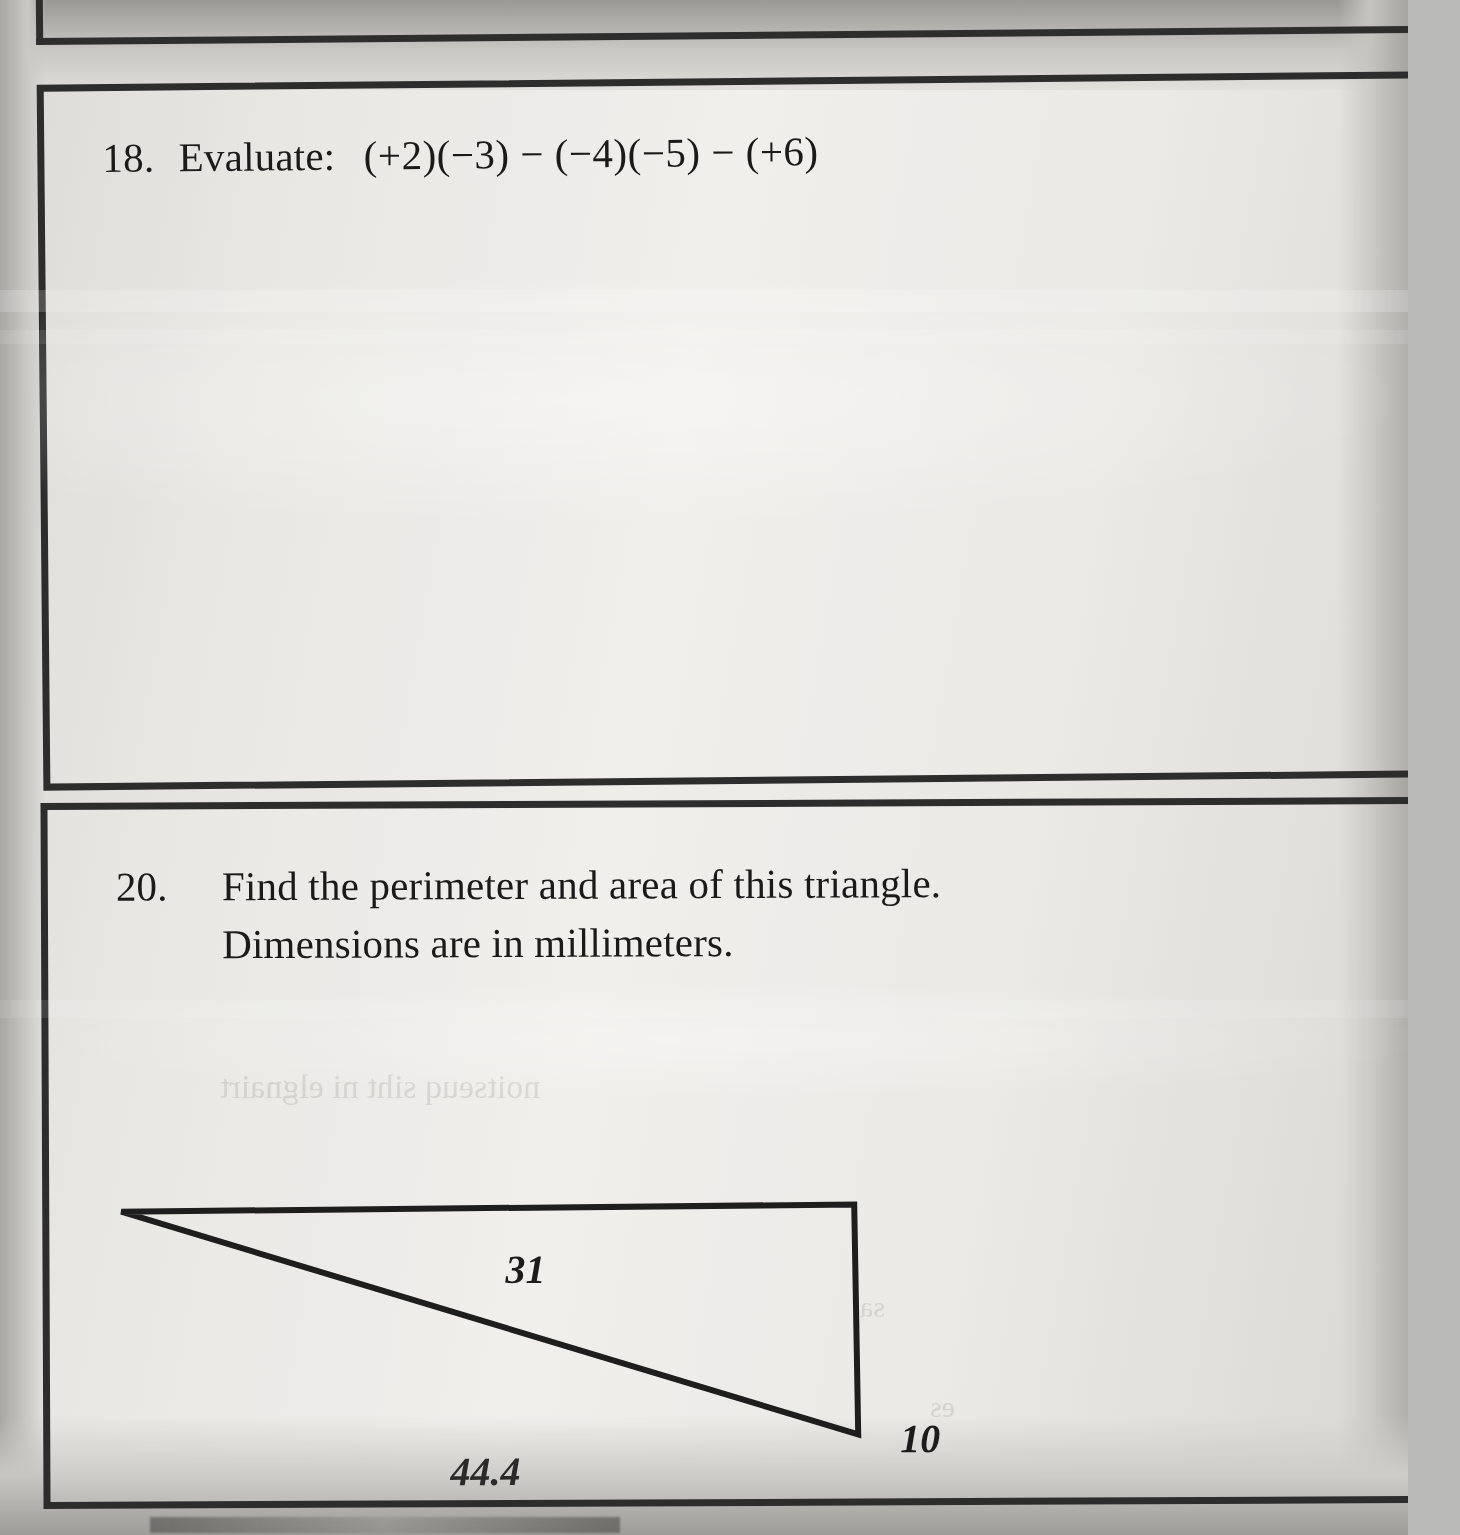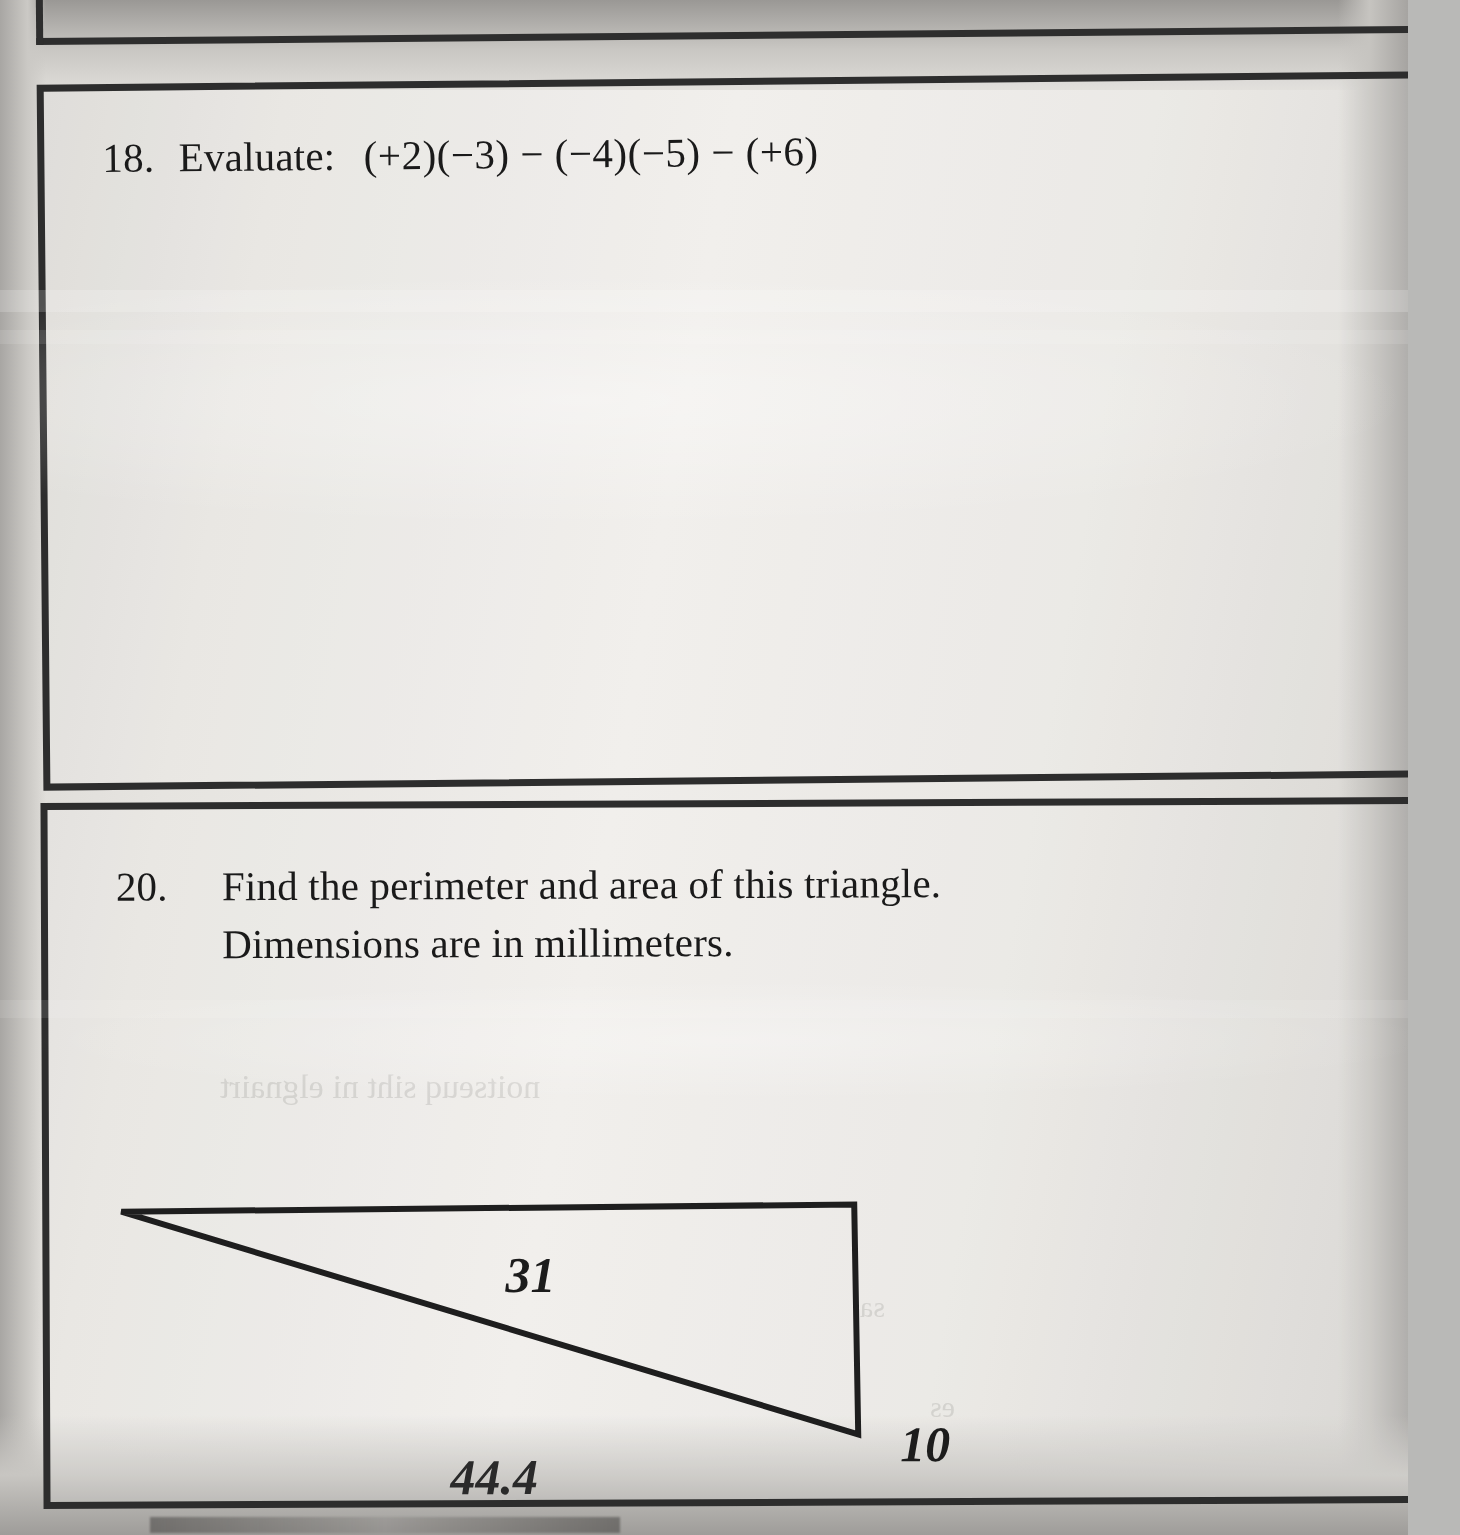--- a/index.html
+++ b/index.html
@@ -129,21 +129,21 @@
     width: 860px;
     height: 300px;
   }
   #figure svg { display: block; }
 
   .dim {
     position: absolute;
     font-family: "Liberation Serif", serif;
     font-weight: bold;
     font-style: italic;
-    font-size: 50px;
+    font-size: 40px;
     color: #1c1c1c;
   }
   #dim-top   { left: 396px; top: 88px; }
   #dim-right { left: 790px; top: 228px; margin-top: 31px; }
   #dim-bot   { left: 340px; top: 290px; color: #2a2a2a; }
 
   
   .ghost {
     position: absolute;
     color: rgba(120,118,114,0.20);

